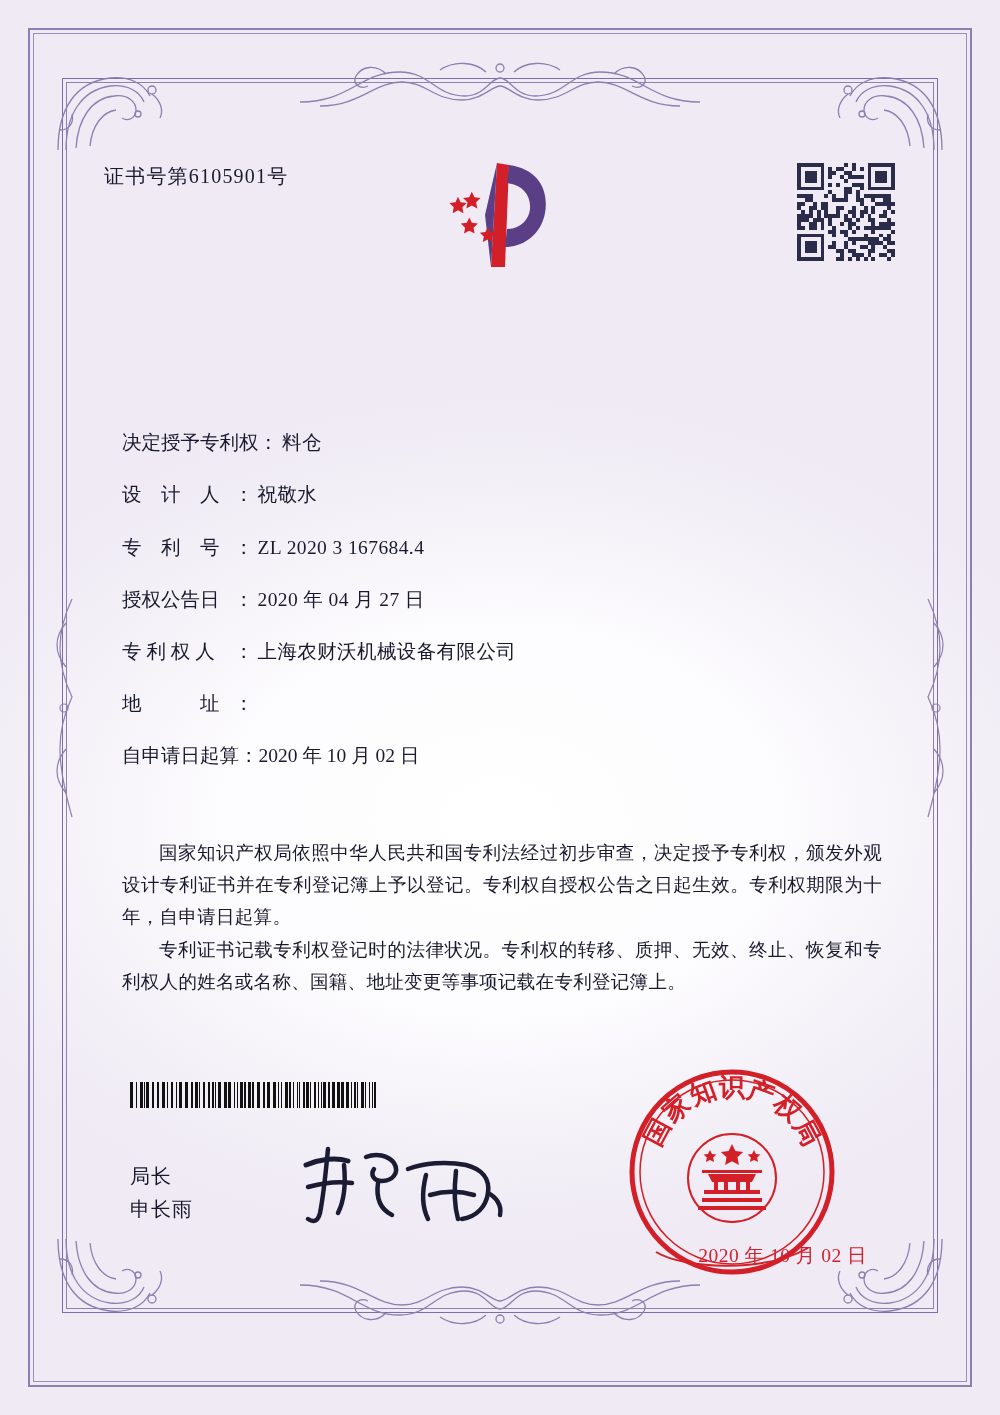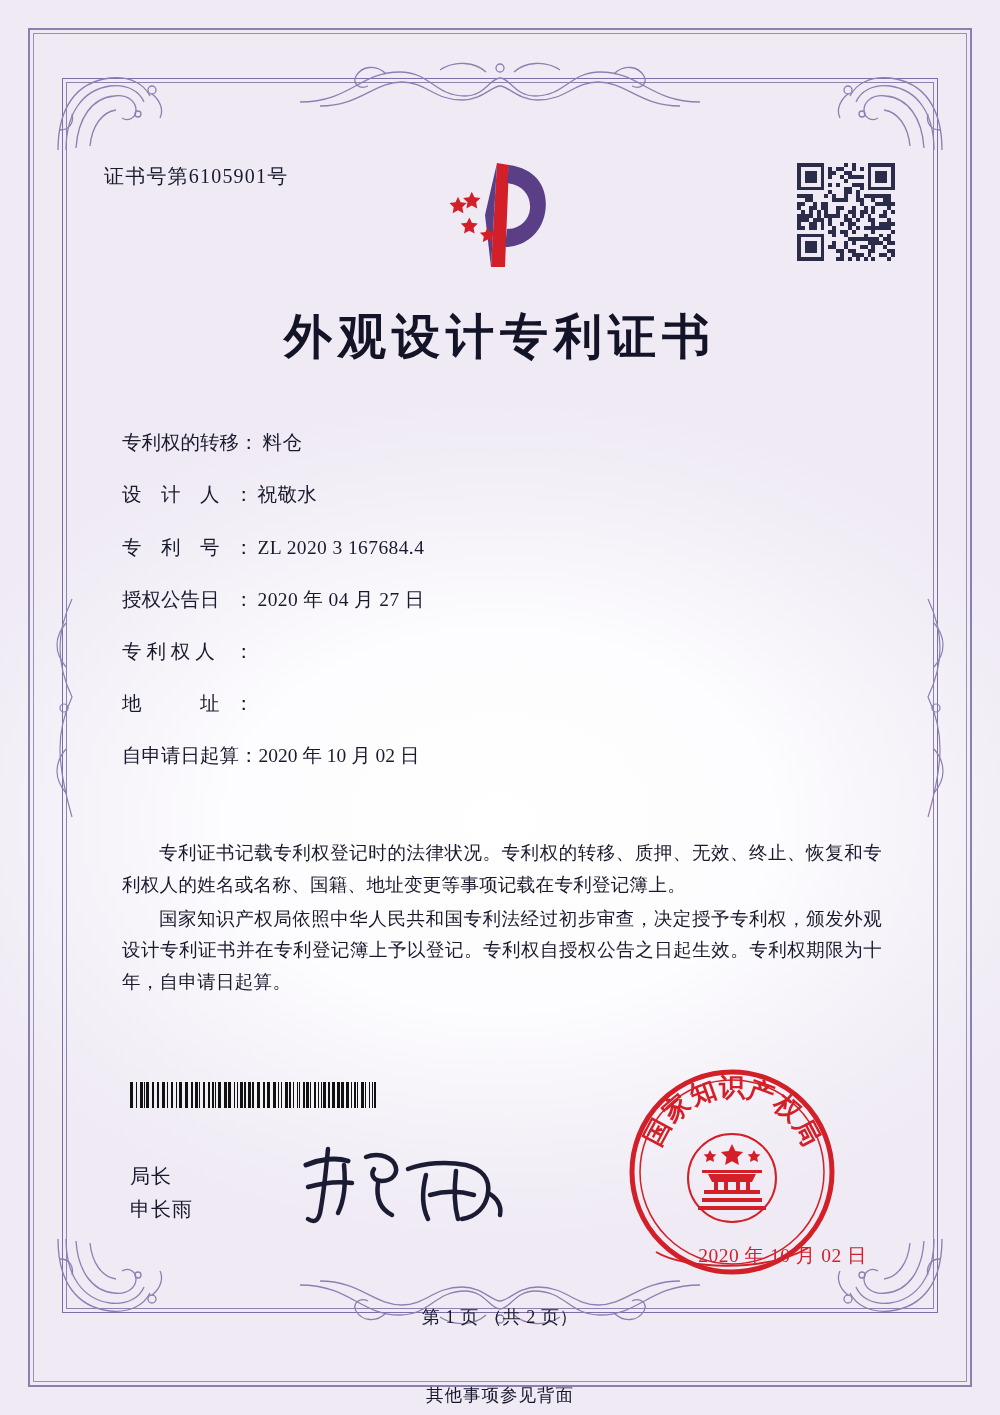--- a/index.html
+++ b/index.html
@@ -980,25 +980,24 @@
       <i></i>
       <i style="background: transparent;"></i>
       <i></i>
       <i style="background: transparent;"></i>
       <i style="background: transparent;"></i>
       <i style="background: transparent;"></i>
       <i></i>
       <i style="background: transparent;"></i>
     </div>
 
-  <div class="title">外观设计专利证书</div>
 
   <div class="fields">
     <div class="field">
-      <span class="label">专利权的转移</span>
+      <span class="label">决定授予专利权</span>
       <span class="colon">：</span>
       <span class="value">料仓</span>
     </div>
     <div class="field">
       <span class="label">设　计　人</span>
       <span class="colon">：</span>
       <span class="value">祝敬水</span>
     </div>
     <div class="field">
       <span class="label">专　利　号</span>
@@ -1006,36 +1005,37 @@
       <span class="value">ZL 2020 3 167684.4</span>
     </div>
     <div class="field">
       <span class="label">授权公告日</span>
       <span class="colon">：</span>
       <span class="value">2020 年 04 月 27 日</span>
     </div>
     <div class="field">
       <span class="label">专 利 权 人</span>
       <span class="colon">：</span>
+      <span class="value">上海农财沃机械设备有限公司</span>
     </div>
     <div class="field">
       <span class="label">地　　　址</span>
       <span class="colon">：</span>
     </div>
 
     <div class="field-row2">
       <span class="label">自申请日起算</span>
       <span class="colon">：</span>
       <span class="value">2020 年 10 月 02 日</span>
     </div>
   </div>
 
   <div class="paragraphs">
+    <p>国家知识产权局依照中华人民共和国专利法经过初步审查，决定授予专利权，颁发外观设计专利证书并在专利登记簿上予以登记。专利权自授权公告之日起生效。专利权期限为十年，自申请日起算。</p>
     <p>专利证书记载专利权登记时的法律状况。专利权的转移、质押、无效、终止、恢复和专利权人的姓名或名称、国籍、地址变更等事项记载在专利登记簿上。</p>
-    <p>国家知识产权局依照中华人民共和国专利法经过初步审查，决定授予专利权，颁发外观设计专利证书并在专利登记簿上予以登记。专利权自授权公告之日起生效。专利权期限为十年，自申请日起算。</p>
   </div>
 
   <div class="barcode" id="barcode">
       <i style="width: 3px;"></i>
       <i style="width: 3px; background: transparent;"></i>
       <i style="width: 1px;"></i>
       <i style="width: 3px; background: transparent;"></i>
       <i style="width: 3px;"></i>
       <i style="width: 1px; background: transparent;"></i>
       <i style="width: 1px;"></i>
@@ -1200,16 +1200,14 @@
         <rect x="14" y="-2" width="4" height="8" fill="#d32028"></rect>
         <path d="M0 -40 l3.4 7 7.7.9-5.6 5.4 1.4 7.6L0 -22.8 l-6.9 3.7 1.4-7.6-5.6-5.4 7.7-.9z" fill="#d32028"></path>
         <path d="M-22 -34 l2 4 4.4.5-3.2 3.1.8 4.4-4-2.1-4 2.1.8-4.4-3.2-3.1 4.4-.5z" fill="#d32028"></path>
         <path d="M22 -34 l2 4 4.4.5-3.2 3.1.8 4.4-4-2.1-4 2.1.8-4.4-3.2-3.1 4.4-.5z" fill="#d32028"></path>
       </g>
       <path d="M30 186 C60 204 140 206 182 182" fill="none" stroke="#d32028" stroke-width="2"></path>
     </svg>
   </div>
   <div class="seal-date">2020 年 10 月 02 日</div>
 
-  <div class="page-no">第 1 页 （共 2 页）</div>
-  <div class="footer-note">其他事项参见背面</div>
 
 </div>
 
 </body></html>

